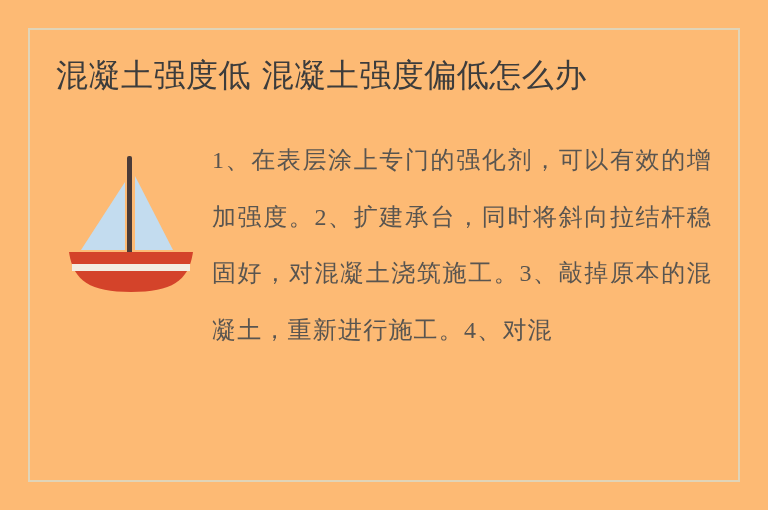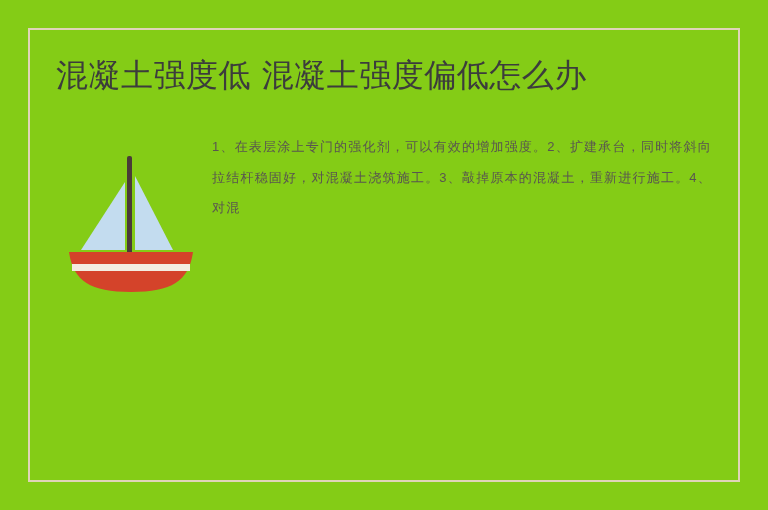--- a/index.html
+++ b/index.html
@@ -10,21 +10,21 @@
     width: 768px;
     height: 510px;
     background: #fdf9f0;
     font-family: "Liberation Sans", sans-serif;
     overflow: hidden;
   }
   #page {
     position: relative;
     width: 768px;
     height: 510px;
-    background: #84cc16;
+    background: #fdba74;
     box-sizing: border-box;
     padding: 18px;
   }
   #card-border {
     position: absolute;
     left: 28px;
     top: 28px;
     right: 28px;
     bottom: 28px;
     border: 2px solid #e0d4b8;
@@ -55,22 +55,22 @@
   }
   #illustration {
     width: 150px;
     flex: 0 0 150px;
     padding-top: 14px;
     display: flex;
     justify-content: center;
   }
   #paragraph {
     flex: 1 1 auto;
-    font-family: Liberation Sans, sans-serif;
-    font-size: 13px;
+    font-family: Liberation Serif, serif;
+    font-size: 24px;
     line-height: 2.35;
     color: #595550;
     letter-spacing: 1.2px;
     text-align: justify;
     padding-left: 6px;
     max-height: 250px;
     overflow: hidden;
   }
 </style>
 </head>

